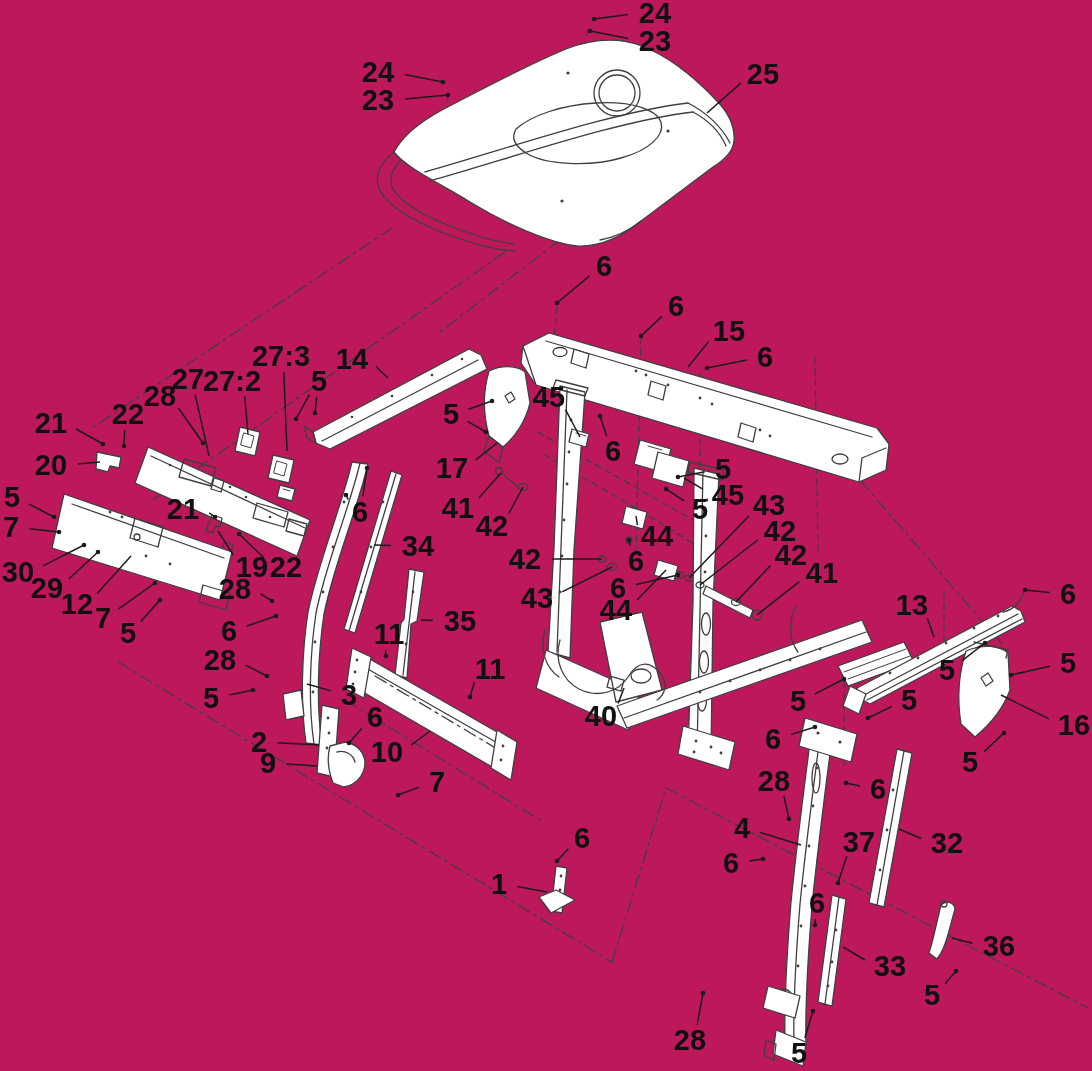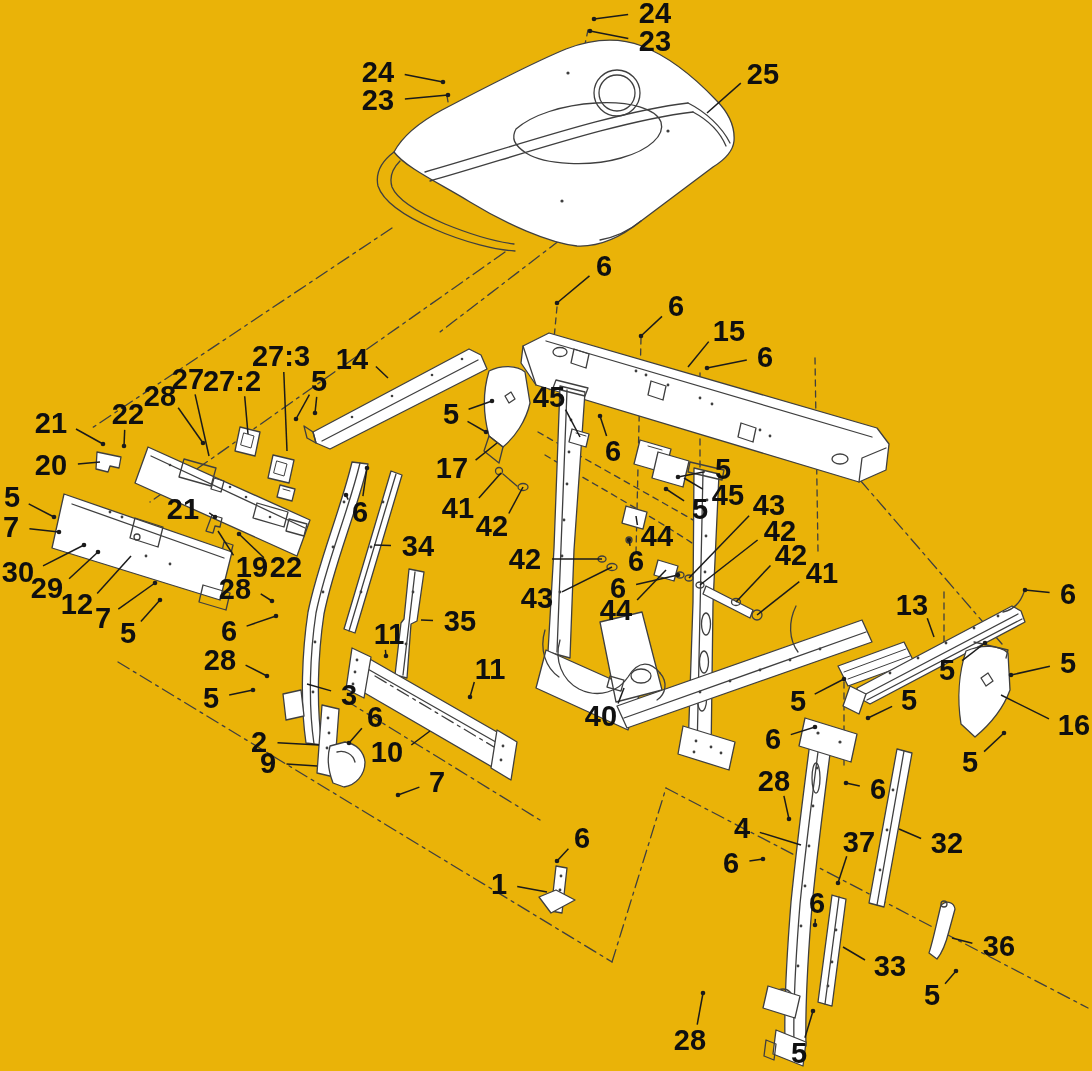--- a/index.html
+++ b/index.html
@@ -1,16 +1,16 @@
 <!DOCTYPE html>
 <html><head>
 <meta charset="utf-8">
 <style>
   html, body { margin:0; padding:0; background:#ffffff; }
-  .stage { width:1092px; height:1071px; position:relative; background:#eab308; overflow:hidden; }
+  .stage { width:1092px; height:1071px; position:relative; background:#be185d; overflow:hidden; }
   svg { display:block; }
   .art path, .art line, .art ellipse, .art circle, .art polyline {
     fill:none; stroke:#3f3f3f; stroke-width:1.3; stroke-linejoin:round; stroke-linecap:round;
   }
   .art .solid { fill:#ffffff; }
   .art .dot  { fill:#3f3f3f; stroke:none; }
   .art .thin { stroke-width:1; }
   .dd   { stroke:#5a5a5a; stroke-width:1.1; stroke-dasharray:13 5 3 5; fill:none; }
   .dash { stroke:#5a5a5a; stroke-width:1.1; stroke-dasharray:6 5; fill:none; }
   .leader { stroke:#1b1b1b; stroke-width:1.5; }

